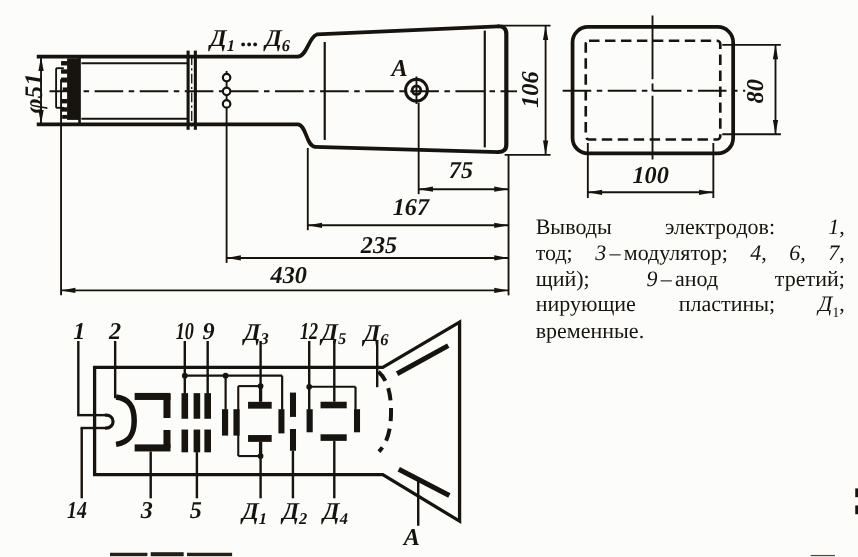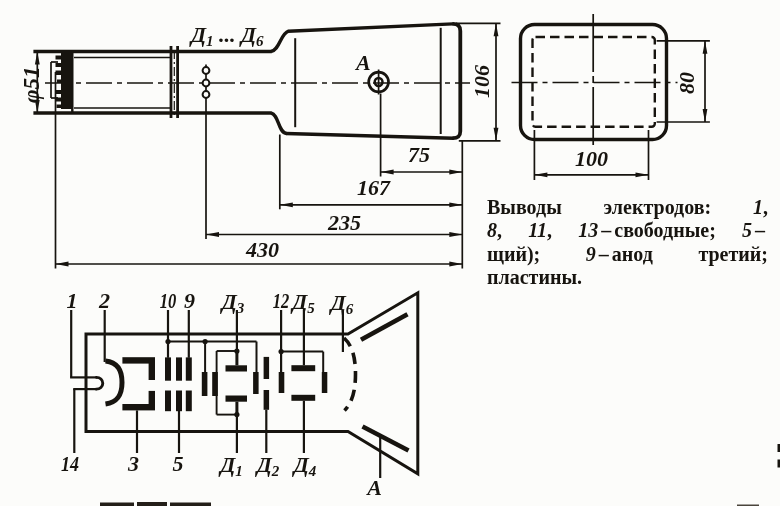--- a/index.html
+++ b/index.html
@@ -1,18 +1,18 @@
 <!DOCTYPE html>
 <html><head><meta charset="utf-8">
 <style>
 html,body{margin:0;padding:0;background:#fcfcfa;}
 #page{position:relative;width:780px;height:506px;background:#fcfcfa;font-family:"Liberation Serif",serif;overflow:hidden;}
 svg{position:absolute;left:0;top:0;}
 #txt{position:absolute;left:487px;top:196px;width:281px;color:#17140f;}
-#txt .ln{text-align:justify;text-align-last:justify;line-height:23.4px;font-size:20px;font-weight:bold;height:23.4px;overflow:visible;}
+#txt .ln{text-align:justify;text-align-last:justify;line-height:23.4px;font-size:20px;font-weight:normal;height:23.4px;overflow:visible;}
 #txt .last{text-align-last:left;}
 #txt i{font-style:italic;}
 #txt sub{font-size:13px;line-height:0;}
 .d{margin:0 3px;}
 </style></head>
 <body>
 <div id="page">
 <svg width="780" height="506" viewBox="0 0 780 506" fill="none" stroke="#17140f">
 
 <g>
@@ -286,17 +286,18 @@
 <rect x="737" y="504.5" width="22" height="1.5" fill="#4a453c" stroke="none"></rect>
 
 <g>
 <rect x="777.5" y="444" width="2.5" height="8" fill="#17140f" stroke="none"></rect>
 <rect x="777.5" y="459.5" width="2.5" height="8" fill="#17140f" stroke="none"></rect>
 </g>
 </svg>
 
 <div id="txt">
 <div class="ln">Выводы электродов: <i>1</i>,</div>
-<div class="ln"><i>8</i>, <i>11</i>, <i>13</i><span class="d">–</span>свободные; <i>5</i><span class="d">–</span></div>
+<div class="ln">тод; <i>3</i><span class="d">–</span>модулятор; <i>4</i>, <i>6</i>, <i>7</i>,</div>
 <div class="ln">щий); <i>9</i><span class="d">–</span>анод третий;</div>
-<div class="ln last">пластины.</div>
+<div class="ln">нирующие пластины; <i>Д</i><sub>1</sub>,</div>
+<div class="ln last">временные.</div>
 </div>
 </div>
 
 </body></html>

